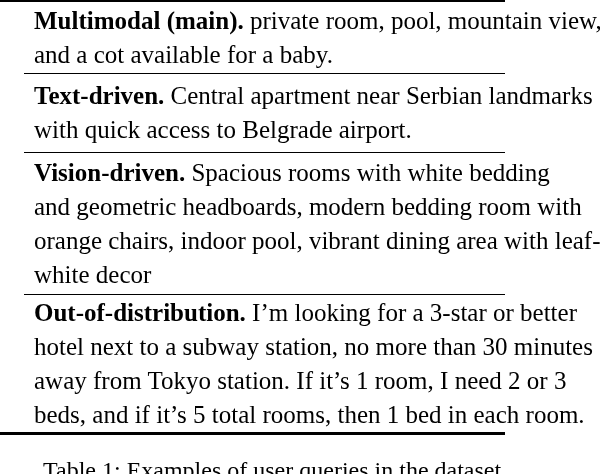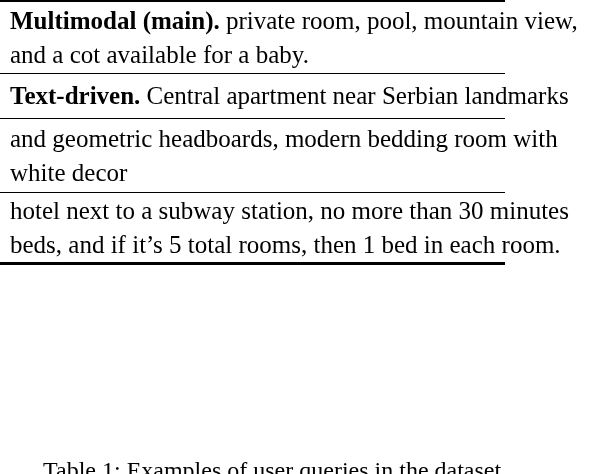--- a/index.html
+++ b/index.html
@@ -7,20 +7,21 @@
   body {
     background: #ffffff;
     font-family: "Liberation Serif", "DejaVu Serif", serif;
     color: #000000;
     position: relative;
   }
   .paper-table {
     width: 505px;
     border-top: 2.5px solid #000;
     border-bottom: 3px solid #000;
+    padding-left: 24px;
   }
   .row {
     padding: 4px 9px 3px 10px;
     font-size: 25px;
     line-height: 34px;
   }
   .row + .row { border-top: 1.4px solid #000; }
   .row-1 { padding-top: 1.5px; padding-bottom: 1px; }
   .row-2 { padding-top: 5px;   padding-bottom: 5px; }
   .row-3 { padding-top: 3px;   padding-bottom: 2.5px; }
@@ -50,27 +51,32 @@
 
 <div class="paper-table">
 
   <div class="row row-1">
     <div class="line"><span class="row-label">Multimodal (main).</span><span> private room, pool, mountain view,</span></div>
     <div class="line last">and a cot available for a baby.</div>
   </div>
 
   <div class="row row-2">
     <div class="line"><span class="row-label">Text-driven.</span><span> Central apartment near Serbian landmarks</span></div>
+    <div class="line last">with quick access to Belgrade airport.</div>
   </div>
 
   <div class="row row-3">
+    <div class="line"><span class="row-label">Vision-driven.</span><span> Spacious rooms with white bedding</span></div>
     <div class="line">and geometric headboards, modern bedding room with</div>
+    <div class="line">orange chairs, indoor pool, vibrant dining area with leaf-</div>
     <div class="line last">white decor</div>
   </div>
 
   <div class="row row-4">
+    <div class="line"><span class="row-label">Out-of-distribution.</span><span> I’m looking for a 3-star or better</span></div>
     <div class="line">hotel next to a subway station, no more than 30 minutes</div>
+    <div class="line">away from Tokyo station.  If it’s 1 room, I need 2 or 3</div>
     <div class="line last">beds, and if it’s 5 total rooms, then 1 bed in each room.</div>
   </div>
 
 </div>
 
 <div class="caption">Table 1: Examples of user queries in the dataset.</div>
 
 </body></html>

